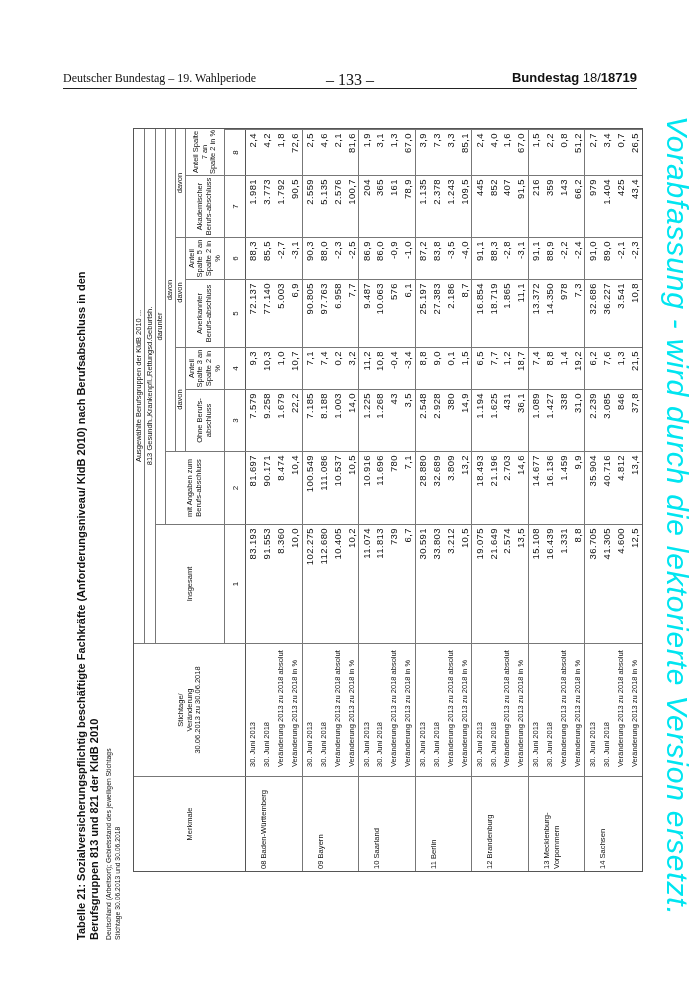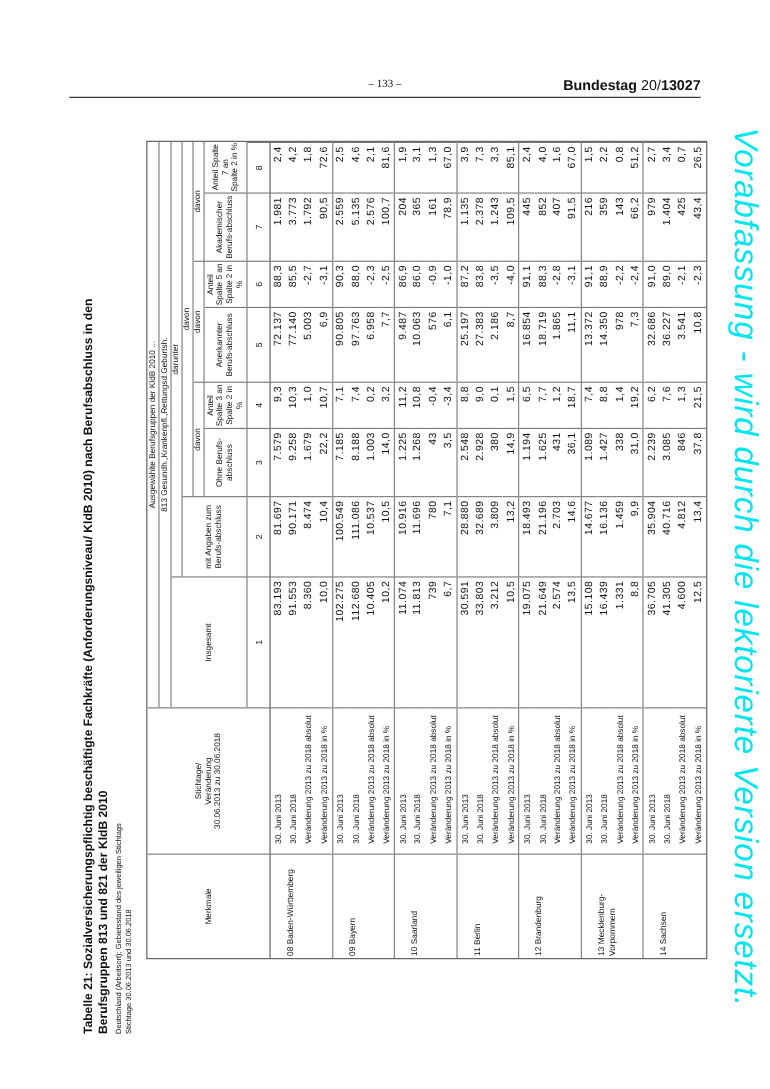--- a/index.html
+++ b/index.html
@@ -2,21 +2,21 @@
 <html><head>
 <meta charset="utf-8">
 <style>
   html,body{margin:0;padding:0;background:#e8e8e8;}
   .page{position:relative;width:700px;height:990px;background:#ffffff;overflow:hidden;
         font-family:"Liberation Sans",sans-serif;color:#111;}
   
   .phead{position:absolute;left:63px;top:70px;width:574px;height:16px;}
   .phead-left{position:absolute;left:0;top:1px;font-family:"Liberation Serif",serif;font-size:12px;}
   .phead-center{position:absolute;left:50%;transform:translateX(-50%);top:1px;
-                font-family:"Liberation Serif",serif;font-size:10px;}
+                font-family:"Liberation Serif",serif;font-size:16px;}
   .phead-right{position:absolute;right:0;top:0;font-size:13px;font-weight:bold;}
   .phead-right .thin{font-weight:normal;}
   .phead-rule{position:absolute;left:63px;top:88px;width:574px;height:0;border-top:1.2px solid #222;}
   
   .watermark{position:absolute;left:694px;top:116px;width:860px;height:40px;
              transform:rotate(90deg);transform-origin:0 0;
              font-size:30px;font-style:italic;letter-spacing:0.8px;white-space:nowrap;}
   
   .rot{position:absolute;left:75px;top:940px;width:812px;height:575px;
        transform:rotate(-90deg);transform-origin:0 0;}
@@ -61,22 +61,23 @@
           font-size:7.5px;display:flex;align-items:center;padding-left:9px;white-space:nowrap;overflow:hidden;}
   .gval{border-right:1px solid #777;box-sizing:border-box;font-size:9.5px;letter-spacing:0.4px;
         display:flex;align-items:center;justify-content:flex-end;padding-right:3px;white-space:nowrap;}
 </style>
 </head>
 <body>
 
 <div class="page">
 
   <div class="phead">
+    <span class="phead-left">Deutscher Bundestag – 19. Wahlperiode</span>
     <span class="phead-center">– 133 –</span>
-    <span class="phead-right"><span>Bundestag </span><span class="thin">20/</span><span>13027</span></span>
+    <span class="phead-right"><span>Bundestag </span><span class="thin">18/</span><span>18719</span></span>
   </div>
   <div class="phead-rule"></div>
 
   <div class="watermark" id="wm" style="color: rgb(0, 229, 240);">Vorabfassung - wird durch die lektorierte Version ersetzt.</div>
 
   <div class="rot">
     <div class="t-title">
       <div>Tabelle 21: Sozialversicherungspflichtig beschäftigte Fachkräfte (Anforderungsniveau/ KldB 2010) nach Berufsabschluss in den</div>
       <div>Berufsgruppen 813 und 821 der KldB 2010</div>
     </div>

